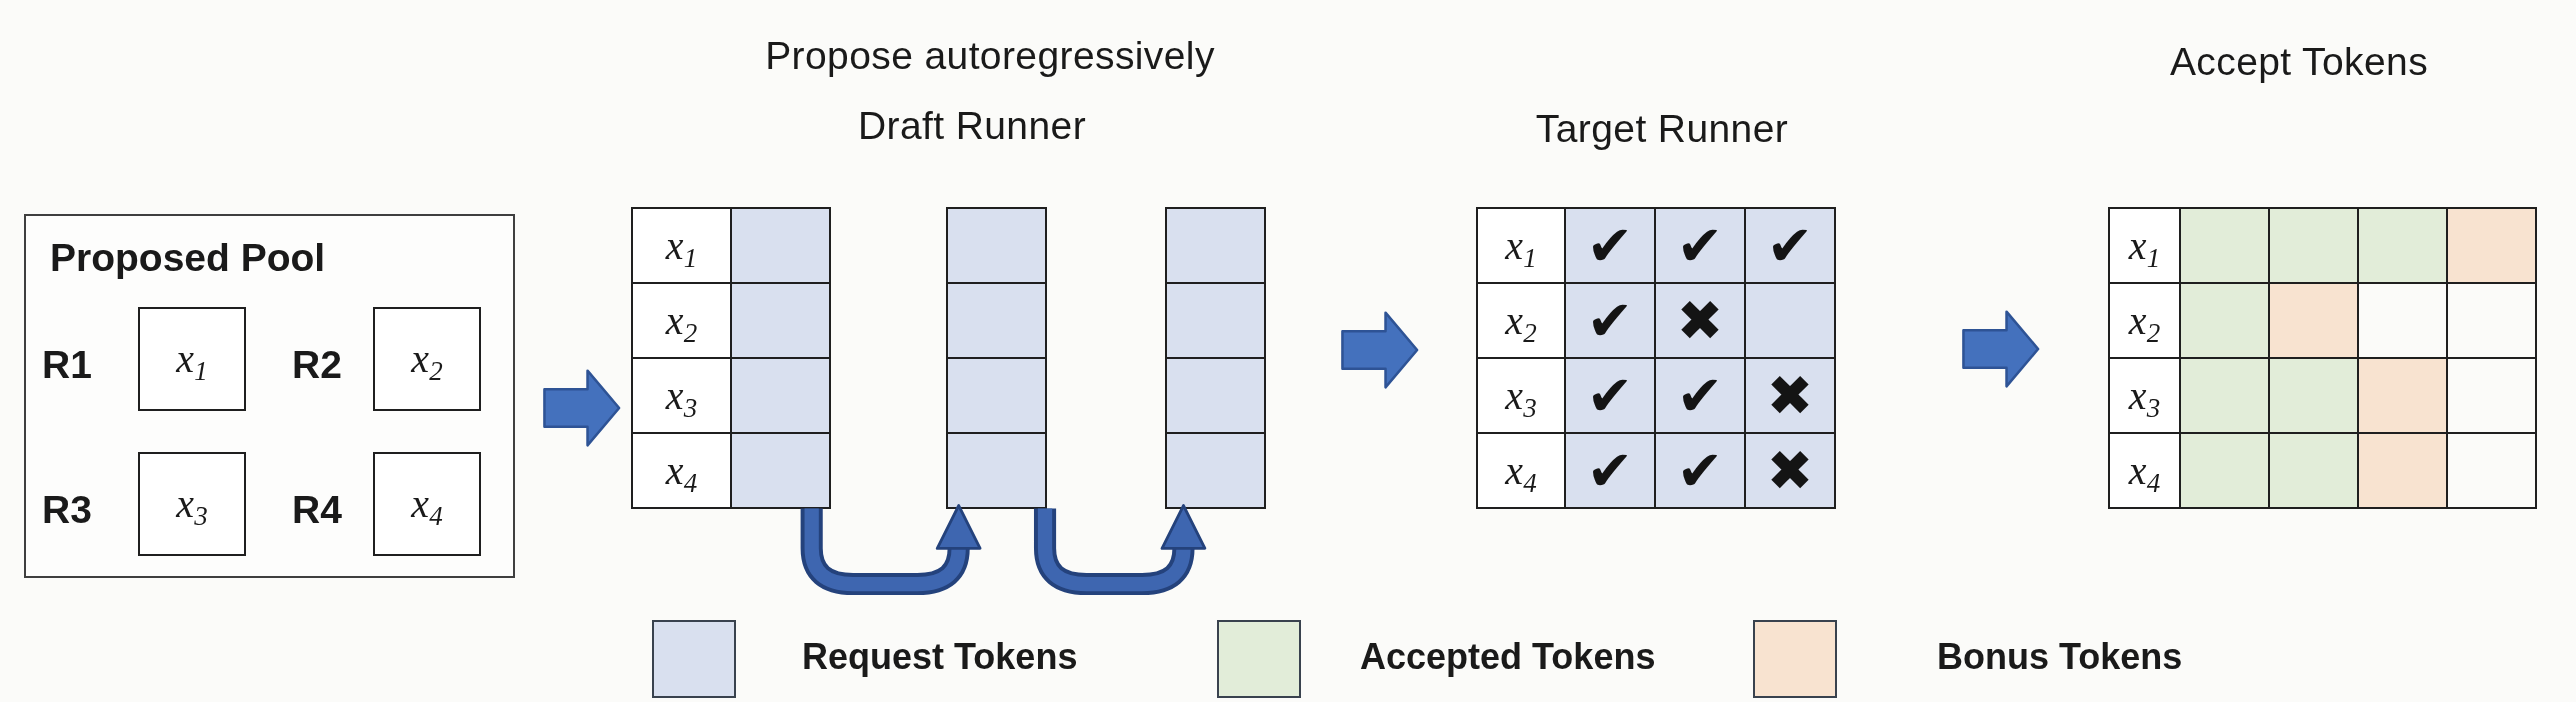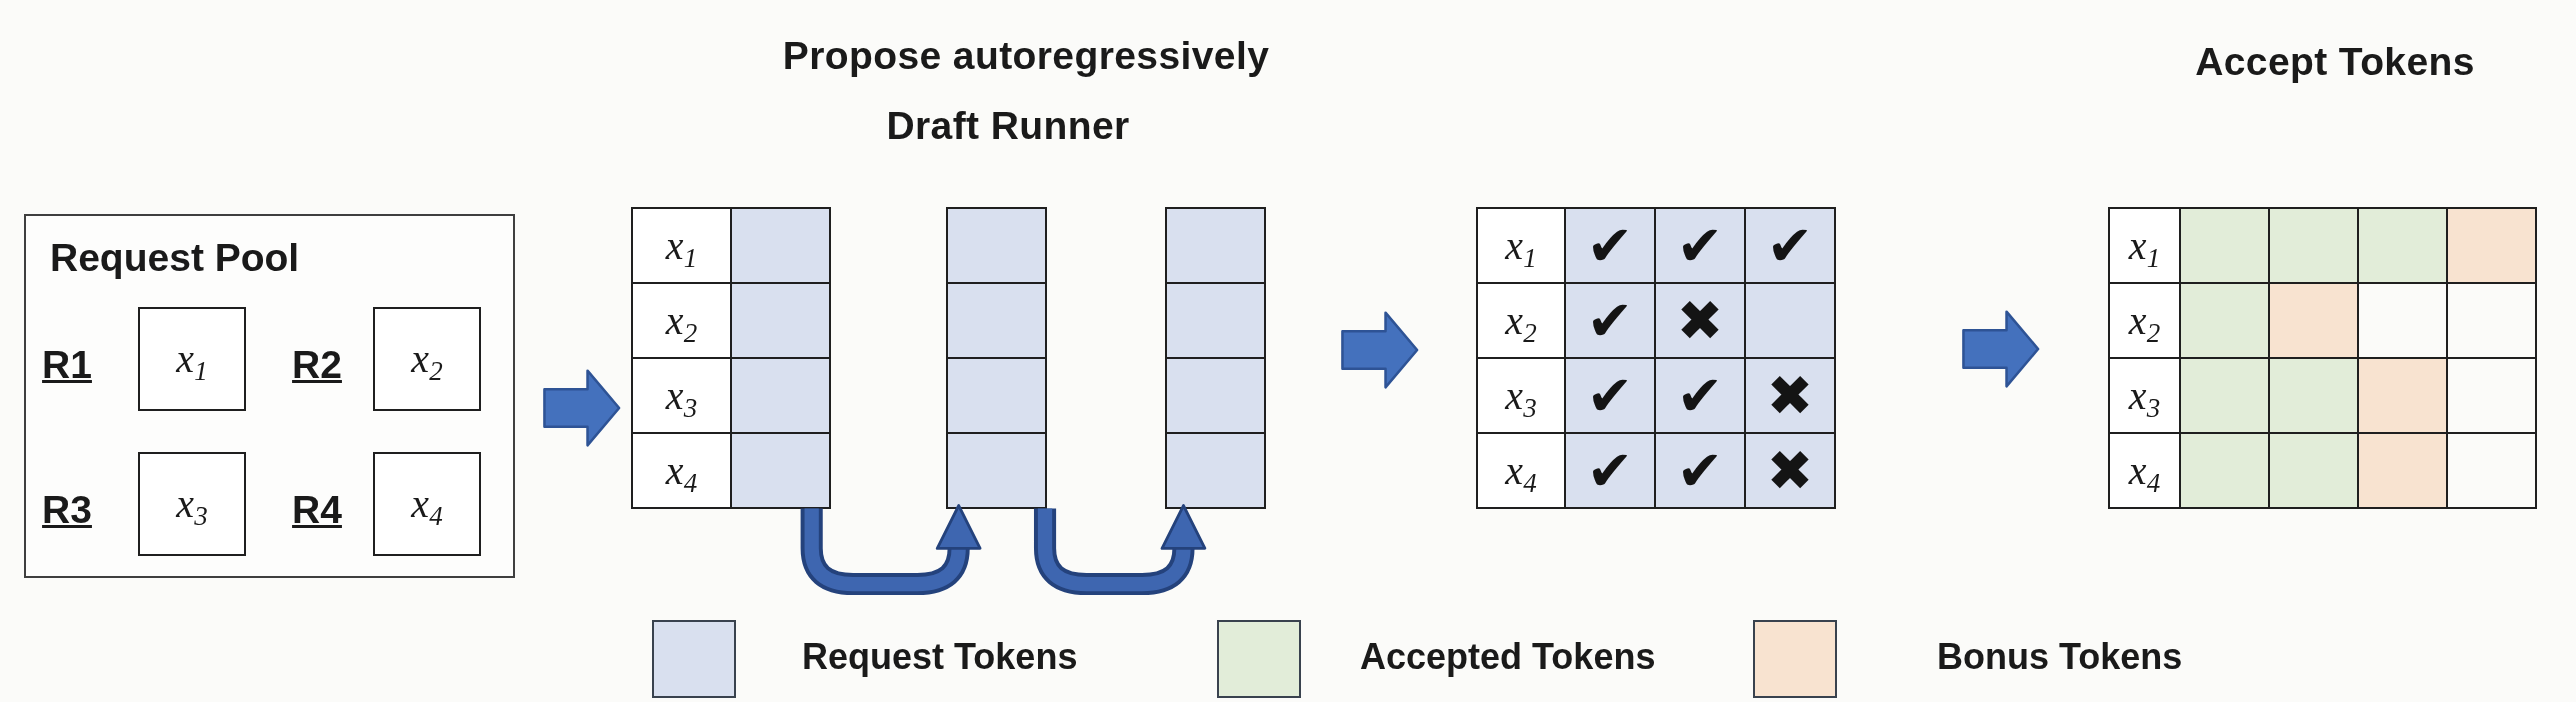--- a/index.html
+++ b/index.html
@@ -8,38 +8,37 @@
     width:2576px;height:703px;
     background:var(--c-background,#FBFBF9);
     font-family:"Liberation Sans",sans-serif;
     color:var(--c-text,#1a1a1a);
     overflow:hidden;
   }
   .heading{
     position:absolute;
     transform:translateX(-50%);
     font-size:39px;
-    font-weight:700;
+    font-weight:400;
     white-space:nowrap;
     letter-spacing:0.4px;
-    margin-left:36px;
   }
   
   #pool{
     position:absolute;left:24px;top:214px;width:487px;height:360px;
     border:2.9px solid var(--c-pool-border,#3F3F3F);
     background:#FDFDFC;
   }
   #pool-title{
     position:absolute;left:24px;top:20px;
     font-size:39px;font-weight:600;white-space:nowrap;
   }
   .rlabel{
     position:absolute;transform:translate(-50%,-50%);
-    font-size:39px;font-weight:600;text-decoration:underline;
+    font-size:39px;font-weight:600;
   }
   .tokenbox{
     position:absolute;width:104px;height:100px;
     border:2.9px solid var(--c-grid,#1F1F1F);
     background:#FFFFFF;
     display:flex;align-items:center;justify-content:center;
   }
   
   .xl{
     font-family:"Liberation Serif",serif;
@@ -101,24 +100,25 @@
     font-size:36px;font-weight:600;white-space:nowrap;
   }
 </style>
 </head>
 <body>
 
 <div id="canvas">
 
   <div class="heading" style="left:990px;top:34px">Propose autoregressively</div>
   <div class="heading" style="left:972px;top:104px">Draft Runner</div>
+  <div class="heading" style="left:1662px;top:107px">Target Runner</div>
   <div class="heading" style="left:2299px;top:40px">Accept Tokens</div>
 
   <div id="pool">
-    <div id="pool-title">Request Pool</div>
+    <div id="pool-title">Proposed Pool</div>
 
     <div class="rlabel" style="left:41px;top:149px">R1</div>
     <div class="tokenbox" style="left:112px;top:91px">
       <span class="xl"><i>x</i><sub>1</sub></span>
     </div>
     <div class="rlabel" style="left:291px;top:149px">R2</div>
     <div class="tokenbox" style="left:347px;top:91px">
       <span class="xl"><i>x</i><sub>2</sub></span>
     </div>
     <div class="rlabel" style="left:41px;top:294px">R3</div>

